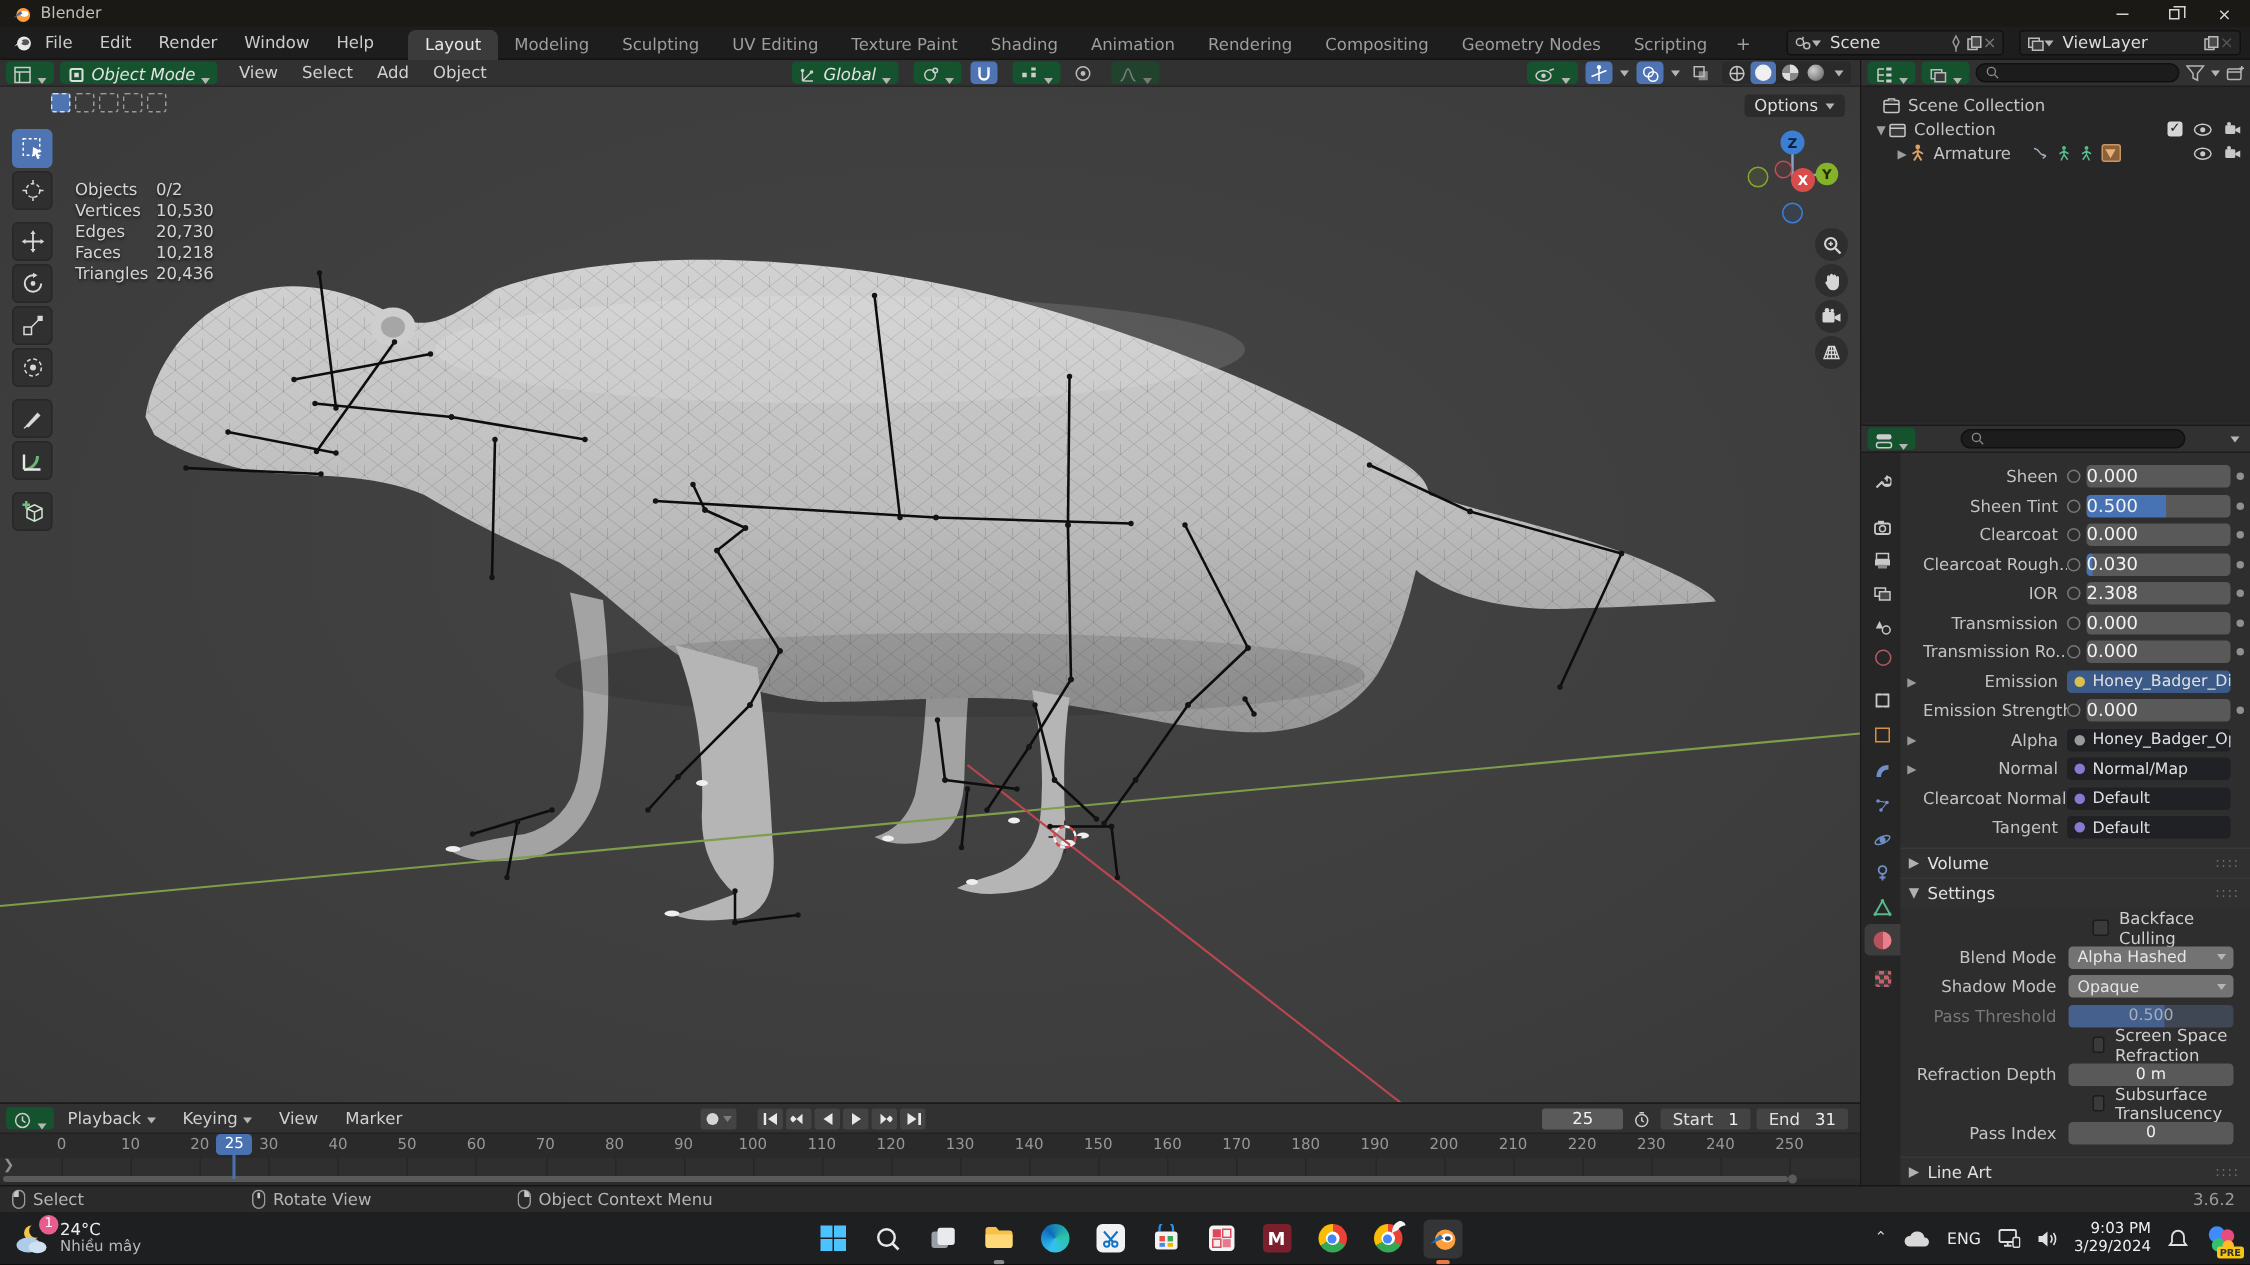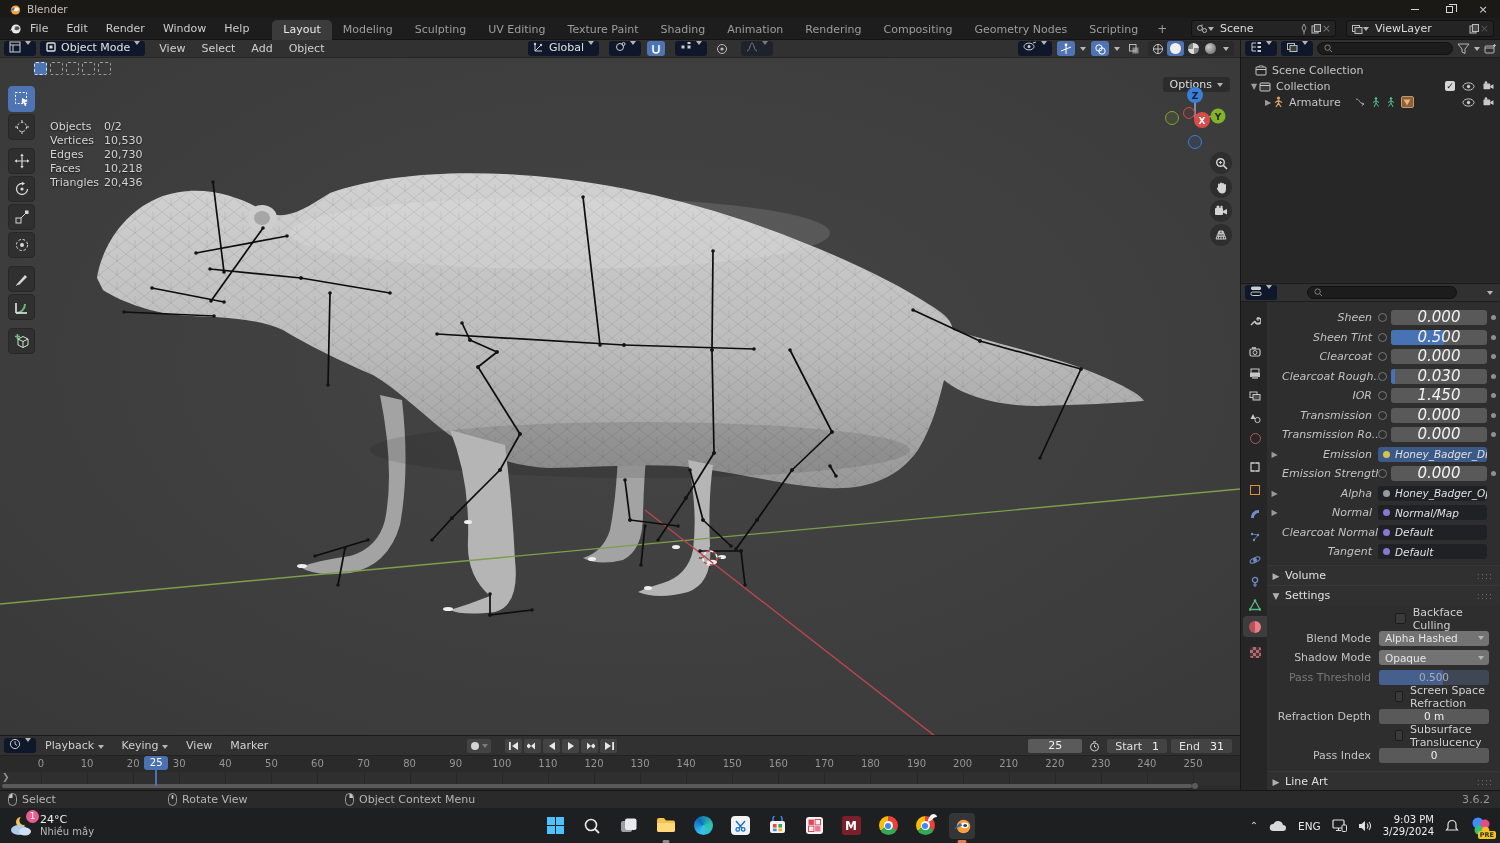--- a/index.html
+++ b/index.html
@@ -29,21 +29,21 @@
   .chev { width:0;height:0;border-left:3px solid transparent;border-right:3px solid transparent;border-top:4px solid #b5b5b5; display:inline-block; }
   .mini-ic { width:12px;height:12px;display:inline-block; }
 
   
   .left-col { position:absolute; top:40px; left:0; width:1240px; height:750px; }
   .right-col { position:absolute; top:40px; left:1240px; width:260px; height:750px; background:#2b2b2b; border-left:1px solid #161616; }
 
   
   .vheader { position:absolute; top:0; left:0; width:1240px; height:18px; background:#313131; display:flex; align-items:center; border-bottom:1px solid #262626; }
   .vh-item { color:#d0d0d0; padding:0 8px; font-size:11px; }
-  .vh-chip { display:flex; align-items:flex-start; gap:4px; background:#0f172a; border-radius:3px; height:15px; padding:0 5px; margin-left:4px; color:#e2e2e2;}
+  .vh-chip { display:flex; align-items:flex-end; gap:4px; background:#14532d; border-radius:3px; height:15px; padding:0 5px; margin-left:4px; color:#e2e2e2;font-style:italic;}
   .hbtn { width:18px; height:15px; border-radius:3px; display:flex; align-items:center; justify-content:center; background:transparent; }
   .hbtn.on { background:#4f74b3; }
   .shade-group { display:flex; background:#2a2a2a; border-radius:3px; height:15px; align-items:center; padding:0 2px; gap:2px;}
   .sph { width:11px; height:11px; border-radius:50%; }
 
   
   .viewport { position:absolute; top:18px; left:0; width:1240px; height:677px; background:radial-gradient(ellipse at 52% 45%, #454545 0%, #3d3d3d 70%, #383838 100%); overflow:hidden; }
   .scene-svg { position:absolute; top:0; left:0; }
   .sel-variants { position:absolute; top:4px; left:34px; display:flex; gap:3px; }
   .selv { width:13px; height:13px; border:1px dashed #9a9a9a; border-radius:2px; background:#3a3a3a; }
@@ -51,47 +51,47 @@
   .vtoolbar { position:absolute; left:8px; top:28px; width:28px; }
   .tool-btn { width:27px; height:26px; background:rgba(47,47,47,.92); border-radius:4px; margin-bottom:2px; display:flex; align-items:center; justify-content:center; border:1px solid #272727;}
   .tool-btn.on { background:#4f74b3; border-color:#4f74b3; }
   .tool-gap { height:6px; }
   .overlay-text { position:absolute; left:50px; top:26px; color:#d8d8d8; text-shadow:0 1px 2px rgba(0,0,0,.6); }
   .overlay-text .t1 { font-size:11.5px; margin-bottom:2px; }
   .stats { position:absolute; left:50px; top:62px; text-shadow:0 1px 2px rgba(0,0,0,.6); }
   .stats .srow { display:flex; height:14px; }
   .stats .sl { width:46px; color:#d4d4d4; }
   .stats .sv { color:#d4d4d4; margin-left:8px; }
-  .options-btn { position:absolute; right:10px; top:19px; background:rgba(40,40,40,.8); border-radius:3px; height:15px; display:flex; align-items:center; gap:5px; padding:0 7px; color:#dddddd; }
+  .options-btn { position:absolute; right:10px; top:5px; background:rgba(40,40,40,.8); border-radius:3px; height:15px; display:flex; align-items:center; gap:5px; padding:0 7px; color:#dddddd; }
   .nav-gizmo { position:absolute; right:5px; top:26px; }
   .side-btn { position:absolute; right:8px; width:22px; height:22px; border-radius:50%; background:rgba(44,44,44,.85); display:flex; align-items:center; justify-content:center; }
 
   
   .outliner { position:absolute; top:0; left:0; width:260px; height:242px; background:#272727; }
   .pane-header { height:18px; background:#313131; display:flex; align-items:center; border-bottom:1px solid #1d1d1d; padding:0 4px; gap:4px;}
   .searchbox { flex:1; height:13px; background:#1c1c1c; border-radius:7px; display:flex; align-items:center; padding:0 6px; gap:4px; border:1px solid #111;}
   .o-row { display:flex; align-items:center; height:16px; padding-left:8px; color:#c5c5c5; position:relative;}
   .o-row .lbl { margin-left:5px; }
   .o-right { position:absolute; right:6px; display:flex; gap:7px; align-items:center; }
   .expander { color:#9d9d9d; width:10px; font-size:8px; text-align:center; }
   .chkbox { width:10px; height:10px; background:#d6d6d6; border-radius:2px; color:#222; font-size:9px; line-height:10px; text-align:center; font-weight:bold;}
 
   
   .properties { position:absolute; top:243px; left:0; width:260px; height:507px; background:#2e2e2e; border-top:1px solid #1a1a1a; }
   .prop-tabs { position:absolute; left:0; top:18px; width:26px; bottom:0; background:#262626; }
   .ptab { position:absolute; left:2px; width:24px; height:21px; display:flex; align-items:center; justify-content:center; border-radius:4px 0 0 4px; }
   .ptab.on { background:#3d3d3d; }
   .prop-rows { position:absolute; left:26px; right:0; top:24px; }
-  .prow { display:flex; align-items:center; height:19.5px; padding-right:2px;font-style:italic; }
+  .prow { display:flex; align-items:center; height:19.5px; padding-right:2px; }
   .prow .exp { width:15px; text-align:center; color:#9a9a9a; font-size:8px; }
   .prow .plabel { width:96px; text-align:right; color:#c3c3c3; padding-right:6px; white-space:nowrap; overflow:hidden; }
   .socket { width:9px; height:9px; border-radius:50%; background:#2d2d2d; border:1.5px solid #777; margin-right:4px; flex:none;}
   .numw { flex:1; height:15px; background:#595959; border-radius:3px; position:relative; overflow:hidden; margin-right:4px;}
   .numw .fillbar { position:absolute; left:0; top:0; bottom:0; background:#4772b3; }
-  .numw .nval { position:absolute; inset:0; text-align:center; line-height:15px; color:#f2f2f2; font-size:15px; }
+  .numw .nval { position:absolute; inset:0; line-height:15px; color:#f2f2f2; font-size:12px; }
   .animdot { width:5px; height:5px; border-radius:50%; background:#909090; margin-right:3px; flex:none;}
   .linkw { flex:1; height:15px; background:#202124; border-radius:3px; display:flex; align-items:center; padding:0 5px; gap:5px; margin-right:12px; color:#e0e0e0; font-size:10.5px; overflow:hidden; white-space:nowrap;}
   .linkw.hl { background:#3b5a88; }
   .ldot { width:7px; height:7px; border-radius:50%; flex:none; }
   .panel-hdr { display:flex; align-items:center; height:20px; color:#e0e0e0; border-top:1px solid #383838; position:relative; background:#303030;}
   .panel-hdr .pchev { width:18px; text-align:center; color:#b0b0b0; font-size:9px; }
   .panel-hdr .dots { position:absolute; right:8px; color:#6e6e6e; font-size:9px; letter-spacing:1px; }
   .setrow { display:flex; align-items:center; height:19.5px; }
   .setrow .slabel { width:112px; text-align:right; color:#c3c3c3; padding-right:8px; white-space:nowrap;}
   .setrow .slabel.dis { color:#787878; }
@@ -1039,21 +1039,21 @@
               <span class="fillbar" style="width: 4%;"></span>
               <span class="nval">0.030</span>
             </div>
             <span class="animdot"></span>
           </div>
           <div class="prow">
             <span class="exp"></span>
             <span class="plabel">IOR</span>
             <span class="socket"></span>
             <div class="numw">
-              <span class="nval">1.450</span>
+              <span class="nval">2.308</span>
             </div>
             <span class="animdot"></span>
           </div>
           <div class="prow">
             <span class="exp"></span>
             <span class="plabel">Transmission</span>
             <span class="socket"></span>
             <div class="numw">
               <span class="nval">0.000</span>
             </div>

